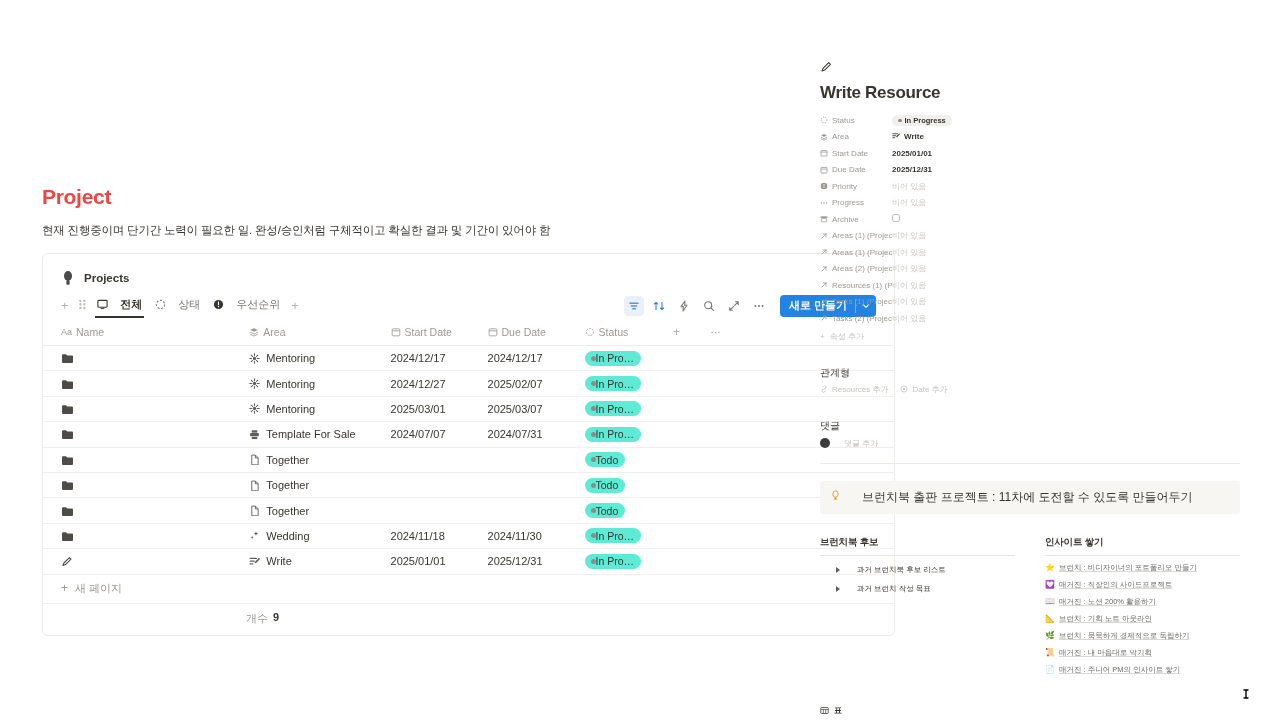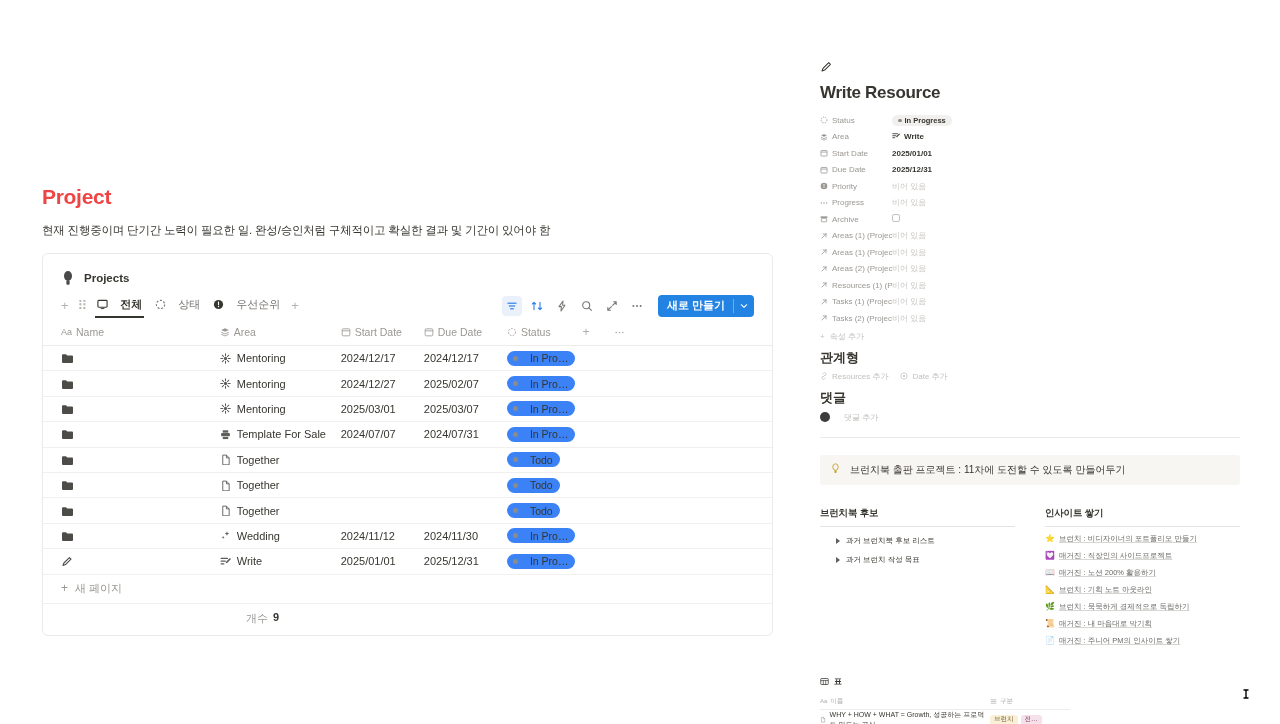--- a/index.html
+++ b/index.html
@@ -11,21 +11,21 @@
     overflow:hidden;
   }
   .page { position:relative; width:1280px; height:724px; }
 
   
   .left { position:absolute; left:42px; top:185px; width:740px; }
   .page-title { font-size:21px; font-weight:bold; letter-spacing:-0.3px; color:#ef4444; }
   .page-desc { margin-top:14px; font-size:11.5px; color:#37352f; letter-spacing:-0.2px; }
 
   .db-card {
-    margin-top:15px; width:731px;
+    margin-top:15px; width:853px;
     border:1px solid #eceae6; border-radius:6px; background:#fff;
     padding:12px 0 0 0;
   }
   .db-head { display:flex; align-items:center; gap:9px; padding:4px 18px 0 18px; }
   .db-head .bulb { width:14px; height:16px; display:block; }
   .db-head .db-name { font-size:11.5px; font-weight:600; color:#37352f; }
 
   .view-bar { display:flex; align-items:center; padding:6px 18px 0 18px; height:33px; }
   .vb-left { display:flex; align-items:center; gap:9px; }
   .vb-right { margin-left:auto; display:flex; align-items:center; gap:5px; }
@@ -74,22 +74,22 @@
   table.grid td {
     font-size:11px; color:#37352f; height:25.4px;
     border-bottom:1px solid #f2f0ee; vertical-align:middle; padding:0;
   }
   .cell-in { display:flex; align-items:center; gap:6px; }
   td.name-cell .cell-in { padding-left:18px; }
   .redact { display:inline-block; height:9px; background:#ffffff; }
   .name-ghost { color:#37352f; font-size:11px; opacity:.28; }
 
   .pill {
-    display:inline-flex; align-items:center; gap:12px;
-    background:#3b82f6; border-radius:9px; padding:1.5px 7px 1.5px 6px;
+    display:inline-flex; align-items:center; gap:0;
+    background:#5eead4; border-radius:9px; padding:1.5px 7px 1.5px 6px;
     font-size:10.5px; color:#37352f; white-space:nowrap;justify-content:center;
   }
   .pill .dot { width:5px; height:5px; border-radius:50%; background:#8d8b87; }
 
   .new-page-row { display:flex; align-items:center; gap:7px; padding:6px 0 7px 18px;
     font-size:11px; color:#9b9894; border-bottom:1px solid #f2f0ee; cursor:pointer; }
   .count-row { display:flex; justify-content:flex-start; padding:7px 0 9px 203px;
     font-size:11px; color:#9b9894; }
   .count-row .cnt-num { color:#37352f; margin-left:5px; font-weight:600; }
 
@@ -106,38 +106,38 @@
   .prop .pv.empty { color:#c9c7c4; font-weight:400; }
   .prop .pv .mini-pill {
     display:inline-flex; align-items:center; gap:3px; background:#f1f0ef;
     border-radius:8px; padding:1px 6px; font-size:7.5px; font-weight:600;
   }
   .prop .pv .mini-pill .dot { width:3.5px; height:3.5px; border-radius:50%; background:#8d8b87; }
   .prop .pv .areaval { display:inline-flex; align-items:center; gap:4px; }
   .chk { width:8px; height:8px; border:1px solid #c6c4c1; border-radius:2px; display:inline-block; }
   .addprop { display:flex; align-items:center; gap:5px; font-size:8px; color:#c2c0bd; margin-top:4px; }
 
-  .sec-label { font-size:13px; color:#37352f; margin-top:7px; font-weight:700; }
+  .sec-label { font-size:10px; color:#37352f; margin-top:24px; font-weight:400; }
   .rel-row { display:flex; gap:12px; margin-top:4px; }
   .rel-row .rel { display:flex; align-items:center; gap:4px; font-size:8px; color:#c2c0bd; }
   .cmt-row { display:flex; align-items:center; gap:14px; margin-top:5px; font-size:8px; color:#c2c0bd; }
   .cmt-av { width:10px; height:10px; border-radius:50%; background:#3c3c3c; display:inline-block; }
 
   .hr { height:1px; background:#eceae6; margin-top:14px; }
 
   .callout {
     margin-top:17px; background:#f7f6f3; border-radius:3px;
-    display:flex; align-items:center; gap:10px; padding:8px 11px; font-size:10px; color:#37352f;
+    display:flex; align-items:center; gap:22px; padding:8px 11px; font-size:12px; color:#37352f;
   }
 
   .cols { display:flex; gap:30px; margin-top:22px;justify-content:space-between; }
   .col { width:195px; }
   .col-h { font-size:9.5px; font-weight:bold; color:#37352f; letter-spacing:-0.2px; }
   .col-rule { height:1px; background:#e6e4e0; margin-top:6px; }
-  .toggle-item { display:flex; align-items:center; gap:6px; margin-top:9px; font-size:7.5px; color:#37352f;padding-left:16px; }
+  .toggle-item { display:flex; align-items:center; gap:17px; margin-top:9px; font-size:7.5px; color:#37352f;padding-left:16px; }
   .tri { width:0; height:0; border-left:4px solid #5f5e5b; border-top:3px solid transparent; border-bottom:3px solid transparent; }
   .link-item { display:flex; align-items:center; gap:5px; margin-top:7px; font-size:7.5px; }
   .link-item .lt { color:#6b6a67; text-decoration:underline; text-decoration-color:#d8d6d2; }
   .link-item .emo { width:9px; font-size:8px; line-height:1; }
 
   .mini-db { margin-top:30px; width:250px; }
   .mdb-title { display:flex; align-items:center; gap:5px; font-size:8px; font-weight:600; color:#37352f; }
   table.mini { width:100%; border-collapse:collapse; table-layout:fixed; margin-top:7px; }
   table.mini col.m-name { width:170px; }
   table.mini col.m-tag  { width:80px; }
@@ -612,21 +612,21 @@
                 <div class="cell-in">
                   <svg width="11" height="11" viewBox="0 0 12 12">
                     <path d="M7.6 1.4l.7 1.8 1.8.7-1.8.7-.7 1.8-.7-1.8L5.1 3.9l1.8-.7.7-1.8z" fill="#5f5e5b"></path>
                     <path d="M3.4 6.2l.5 1.3 1.3.5-1.3.5-.5 1.3-.5-1.3-1.3-.5 1.3-.5.5-1.3z" fill="#5f5e5b"></path>
                   </svg>
                   <span>Wedding</span>
                 </div>
               </td>
               <td>
                 <div class="cell-in">
-                  <span>2024/11/12</span>
+                  <span>2024/11/18</span>
                 </div>
               </td>
               <td>
                 <div class="cell-in">
                   <span>2024/11/30</span>
                 </div>
               </td>
               <td>
                 <div class="cell-in">
                   <span class="pill">

